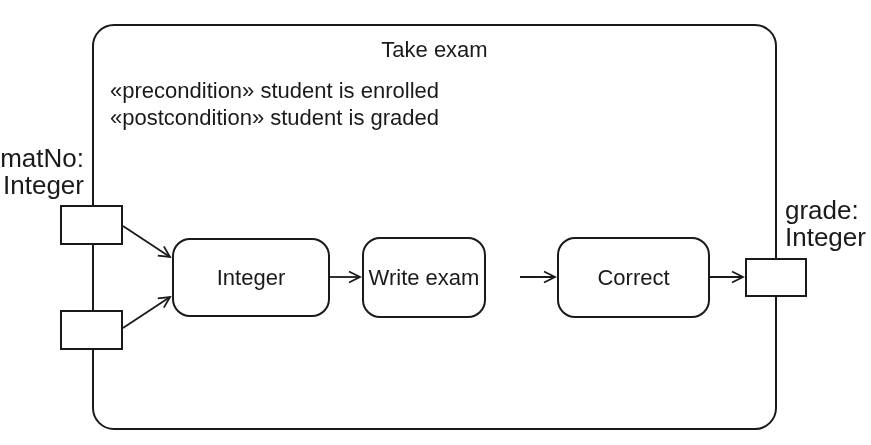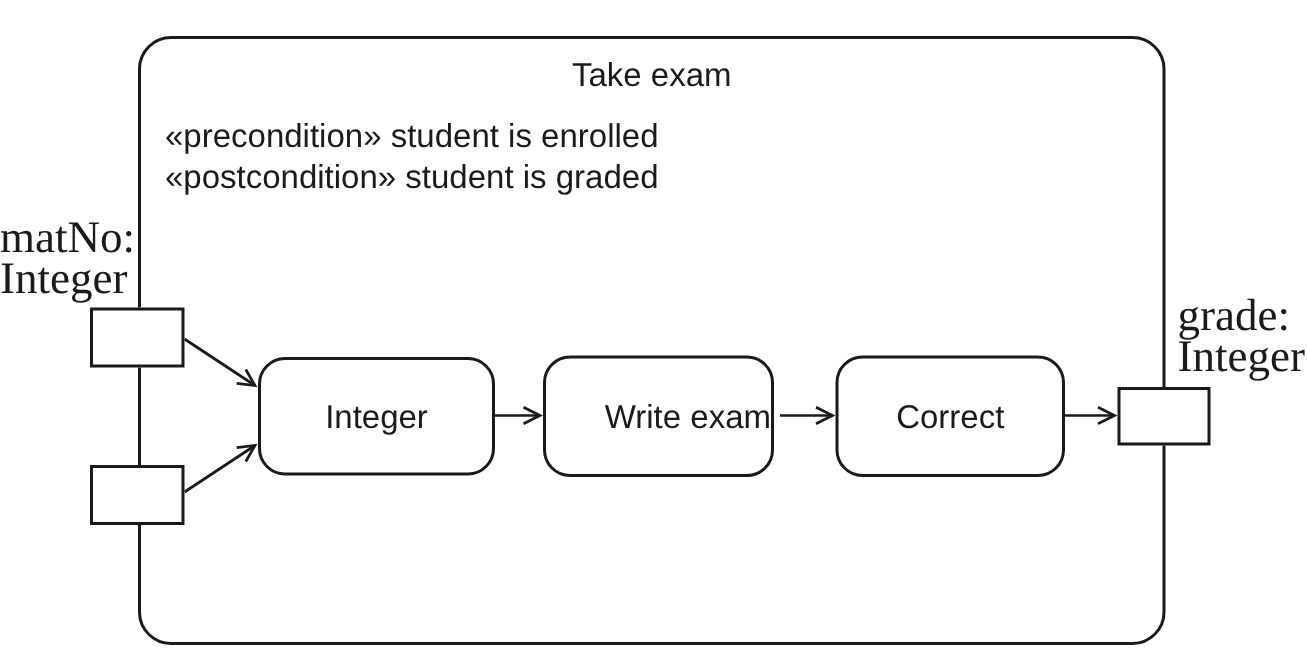--- a/index.html
+++ b/index.html
@@ -47,21 +47,21 @@
     border-radius: 18px;
     background: #ffffff;
     box-sizing: border-box;
     display: flex;
     align-items: center;
     justify-content: center;
     font-size: 22px;
     z-index: 3;
   }
   .act-register  { left: 172px; top: 238px; width: 158px; height: 79px; }
-  .act-writeexam { left: 362px; top: 237px; width: 154px; height: 81px; justify-content: flex-end; }
+  .act-writeexam { left: 362px; top: 237px; width: 124px; height: 81px; }
   .act-correct   { left: 557px; top: 237px; width: 153px; height: 81px; }
   
   .pin {
     position: absolute;
     border: 2px solid #1a1a1a;
     background: #ffffff;
     box-sizing: border-box;
     z-index: 3;
   }
   .pin-matno { left: 60px;  top: 205px; width: 63px; height: 40px; }
@@ -83,25 +83,24 @@
     left: 110px;
     font-size: 22px;
     white-space: nowrap;
     z-index: 4;
   }
   .cond-pre  { top: 78px; }
   .cond-post { top: 105px; }
   
   .param-label {
     position: absolute;
-    font-size: 30px;
+    font-size: 26px;
     line-height: 27px;
     z-index: 4;
     white-space: nowrap;
-    font-family: Liberation Serif, serif;
   }
   .label-matno { left: 0;  top: 145px; width: 84px; text-align: right; }
   .label-id    { left: 0;  top: 353px; width: 84px; text-align: right; }
   .label-grade { left: 785px; top: 197px; text-align: left; }
   
   .watermark {
     position: absolute;
     left: 747px;
     top: 409px;
     font-size: 25px;

